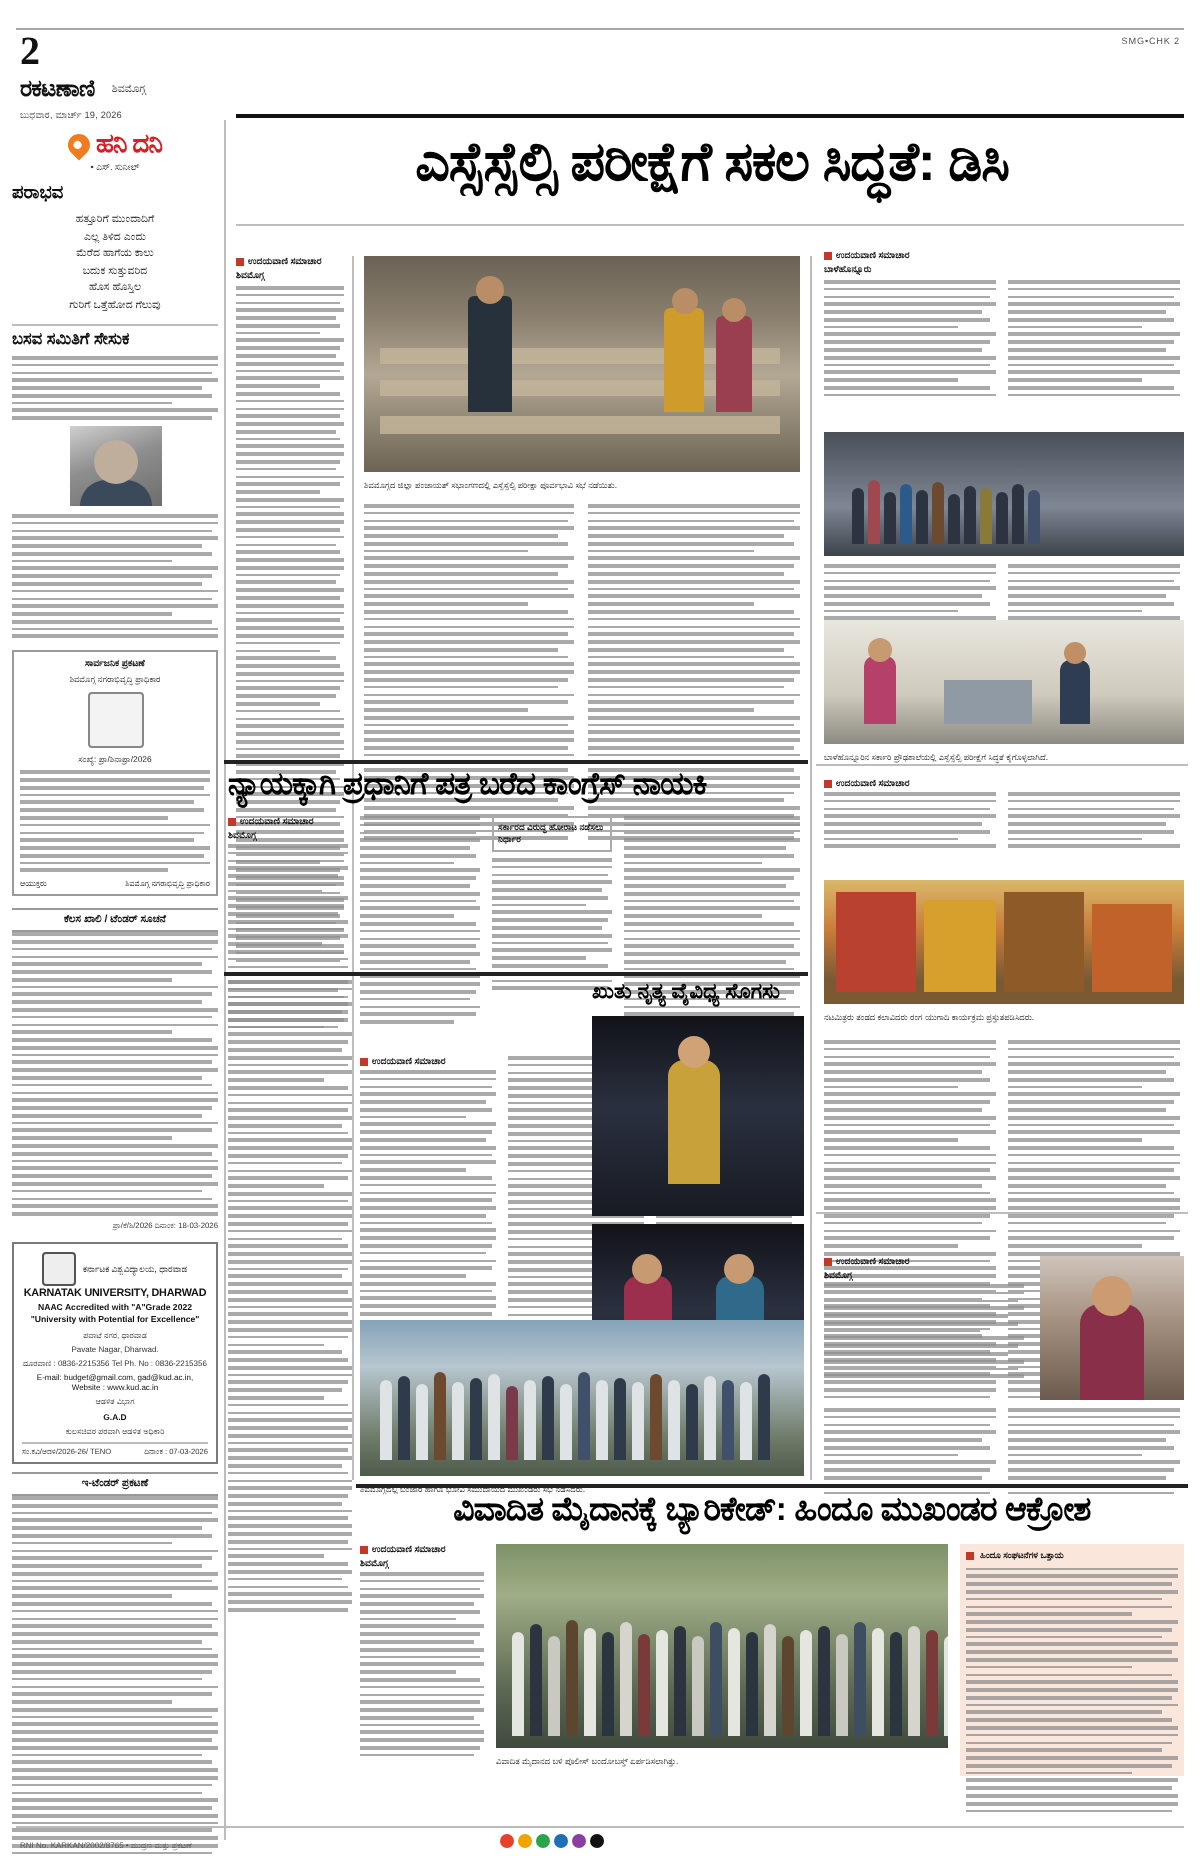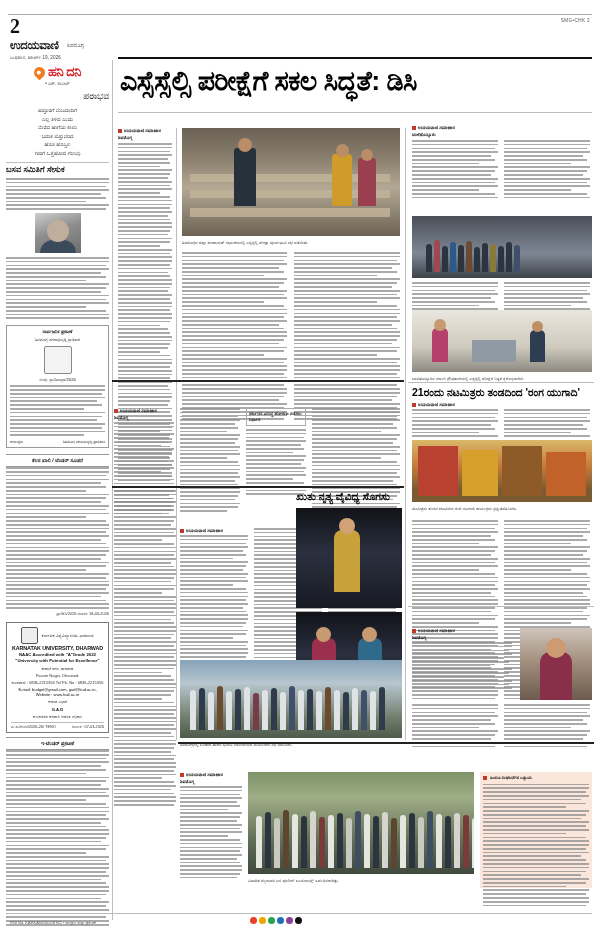--- a/index.html
+++ b/index.html
@@ -44,21 +44,21 @@
   .hrule{position:absolute;height:1px;background:#bdbdbd;}
   .thick{background:#222;height:2px;}
 
   
   #rail{position:absolute;left:6px;top:62px;width:103px;}
   .hanidani{display:flex;align-items:center;gap:3px;justify-content:center;margin-top:2px;}
   .drop{width:11px;height:11px;border-radius:50% 50% 50% 0;transform:rotate(-45deg);background:#f07c1f;position:relative;}
   .drop:after{content:"";position:absolute;left:3px;top:3px;width:4px;height:4px;border-radius:50%;background:#fff;}
   .hd-text{font-size:13px;font-weight:700;color:#d81f26;letter-spacing:-.5px;}
   .hd-byline{text-align:center;font-size:4.6px;color:#333;margin-top:1px;}
-  .rail-title{text-align:right;font-size:9px;font-weight:400;margin:5px 0 4px;color:#111;}
+  .rail-title{text-align:left;font-size:9px;font-weight:700;margin:5px 0 4px;color:#111;}
   .poem{text-align:center;font-size:5.4px;line-height:8.5px;color:#222;}
   .rail-sub{font-size:8.2px;font-weight:700;color:#111;margin:7px 0 3px;}
 
   .mugshot{width:46px;height:40px;background:linear-gradient(160deg,#cfcfcf,#8e8e8e 45%,#6d6d6d);margin:3px auto 4px;position:relative;overflow:hidden;}
   .mugshot:after{content:"";position:absolute;left:12px;top:7px;width:22px;height:22px;border-radius:50%;background:#bfae9b;}
   .mugshot:before{content:"";position:absolute;left:5px;bottom:0;width:36px;height:13px;border-radius:14px 14px 0 0;background:#3b4a5a;}
 
   .adbox{border:1px solid #9a9a9a;padding:3px;margin-top:6px;}
   .adbox .ttl{font-size:4.6px;font-weight:700;text-align:center;line-height:6px;color:#111;}
   .adbox .mid{font-size:4.2px;text-align:center;color:#222;line-height:5.6px;margin-top:2px;}
@@ -72,20 +72,21 @@
   .univ .ad{font-size:4px;text-align:center;color:#333;line-height:5px;margin-top:2px;}
   .univ .em{font-size:4px;text-align:center;color:#111;margin-top:2px;}
   .univ .sig{font-size:4.2px;font-weight:700;text-align:center;margin-top:3px;}
   .univ .foot{display:flex;justify-content:space-between;font-size:3.8px;color:#333;margin-top:3px;border-top:1px solid #bbb;padding-top:2px;}
   .notice{text-align:center;font-size:5.2px;font-weight:700;border-top:1px solid #999;border-bottom:1px solid #999;padding:2px 0;margin-top:4px;}
 
   
   .hl1{
     position:absolute;left:120px;top:66px;width:472px;
     font-size:27px;font-weight:700;line-height:30px;color:#000;letter-spacing:-.6px;
+    text-align:center;
   }
   .hl1-sub{
     position:absolute;left:120px;top:100px;width:472px;
     font-size:8.4px;font-weight:700;color:#111;text-align:center;letter-spacing:-.2px;
   }
   .hl2{font-size:15.5px;font-weight:700;line-height:18px;color:#000;letter-spacing:-.4px;}
   .hl3{font-size:12.5px;font-weight:700;line-height:15px;color:#000;letter-spacing:-.3px;}
   .hl4{font-size:10.5px;font-weight:700;line-height:13px;color:#000;}
   .hl-big-bottom{font-size:16.5px;font-weight:700;line-height:19px;color:#000;letter-spacing:-.4px;text-align:center;}
 
@@ -126,21 +127,21 @@
 </head>
 <body>
 
 <div id="page">
 
   <div class="topline"></div>
 
   <div class="folio">
     <div class="num">2</div>
     <div>
-      <span class="paper">ಉದಯವಾಣಿ</span>
+      <span class="paper">ರಕಟಣಾಣಿ</span>
       <span class="city">ಶಿವಮೊಗ್ಗ</span>
     </div>
     <div class="date">ಬುಧವಾರ, ಮಾರ್ಚ್ 19, 2026</div>
   </div>
 
   <div class="edcode">SMG•CHK 2</div>
 
   <div class="flagrule"></div>
 
   <div class="vrule" style="left:112px;top:60px;height:860px"></div>
@@ -658,20 +659,23 @@
     <div style="position:absolute;left:22px;top:9px;width:12px;height:12px;border-radius:50%;background:#c79a72"></div>
     <div style="position:absolute;left:118px;top:20px;width:15px;height:32px;background:#2f3d52;border-radius:5px 5px 0 0"></div>
     <div style="position:absolute;left:120px;top:11px;width:11px;height:11px;border-radius:50%;background:#c08f66"></div>
     <div style="position:absolute;left:60px;top:30px;width:44px;height:22px;background:#8f9aa4"></div>
   </div>
   <div class="cap" style="position:absolute;left:412px;top:374px;width:180px">ಬಾಳೆಹೊನ್ನೂರಿನ ಸರ್ಕಾರಿ ಪ್ರೌಢಶಾಲೆಯಲ್ಲಿ ಎಸ್ಸೆಸ್ಸೆಲ್ಸಿ ಪರೀಕ್ಷೆಗೆ ಸಿದ್ಧತೆ ಕೈಗೊಳ್ಳಲಾಗಿದೆ.</div>
 
   <div class="hrule" style="left:408px;top:382px;width:186px"></div>
 
   <div class="hrule thick" style="left:112px;top:380px;width:292px"></div>
+  <div style="position:absolute;left:114px;top:384px;width:290px">
+    <div class="hl2">ನ್ಯಾಯಕ್ಕಾಗಿ ಪ್ರಧಾನಿಗೆ ಪತ್ರ ಬರೆದ ಕಾಂಗ್ರೆಸ್ ನಾಯಕಿ</div>
+  </div>
 
   <div style="position:absolute;left:114px;top:408px;width:290px;display:flex;gap:6px">
     <div style="width:60px">
       <div class="byline">
         <span class="sq"></span>
         <span>ಉದಯವಾಣಿ ಸಮಾಚಾರ</span>
       </div>
       <div class="place">ಶಿವಮೊಗ್ಗ</div>
       <div class="lines dense" style="margin-top:2px">
         <i></i>
@@ -786,21 +790,20 @@
           <i></i>
           <i></i>
           <i></i>
           <i></i>
           <i></i>
       </div>
     </div>
   </div>
 
   <div style="position:absolute;left:412px;top:386px;width:180px">
-    <div class="hl4">21ರಂದು ನಟಮಿತ್ರರು ತಂಡದಿಂದ 'ರಂಗ ಯುಗಾದಿ'</div>
     <div class="byline" style="margin-top:3px">
       <span class="sq"></span>
       <span>ಉದಯವಾಣಿ ಸಮಾಚಾರ</span>
     </div>
     <div style="display:flex;gap:6px;margin-top:2px">
       <div class="lines dense" style="width:86px">
         <i></i>
           <i></i>
           <i></i>
           <i></i>
@@ -1252,20 +1255,21 @@
         <i></i>
         <i></i>
         <i></i>
         <i></i>
       <i></i>
         <i></i>
     </div>
   </div>
 
   <div class="hrule thick" style="left:178px;top:742px;width:416px"></div>
+  <div class="hl-big-bottom" style="position:absolute;left:178px;top:746px;width:416px">ವಿವಾದಿತ ಮೈದಾನಕ್ಕೆ ಬ್ಯಾರಿಕೇಡ್: ಹಿಂದೂ ಮುಖಂಡರ ಆಕ್ರೋಶ</div>
 
   <div style="position:absolute;left:180px;top:772px;width:62px">
     <div class="byline">
       <span class="sq"></span>
       <span>ಉದಯವಾಣಿ ಸಮಾಚಾರ</span>
     </div>
     <div class="place">ಶಿವಮೊಗ್ಗ</div>
     <div class="lines dense" style="margin-top:2px">
       <i></i>
         <i></i>

